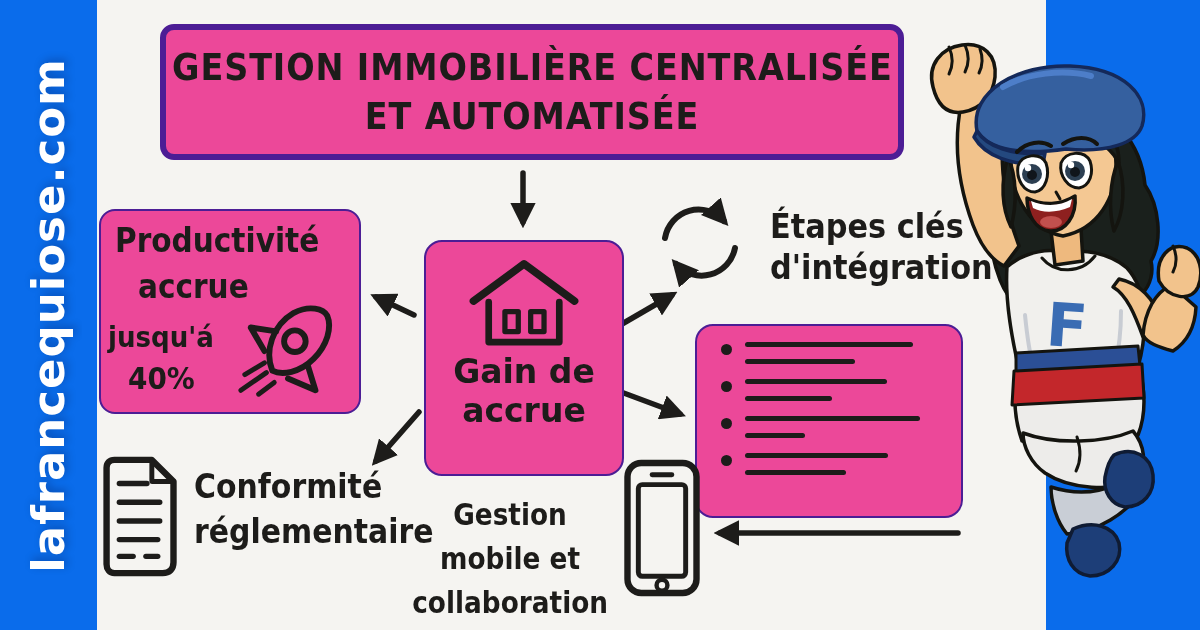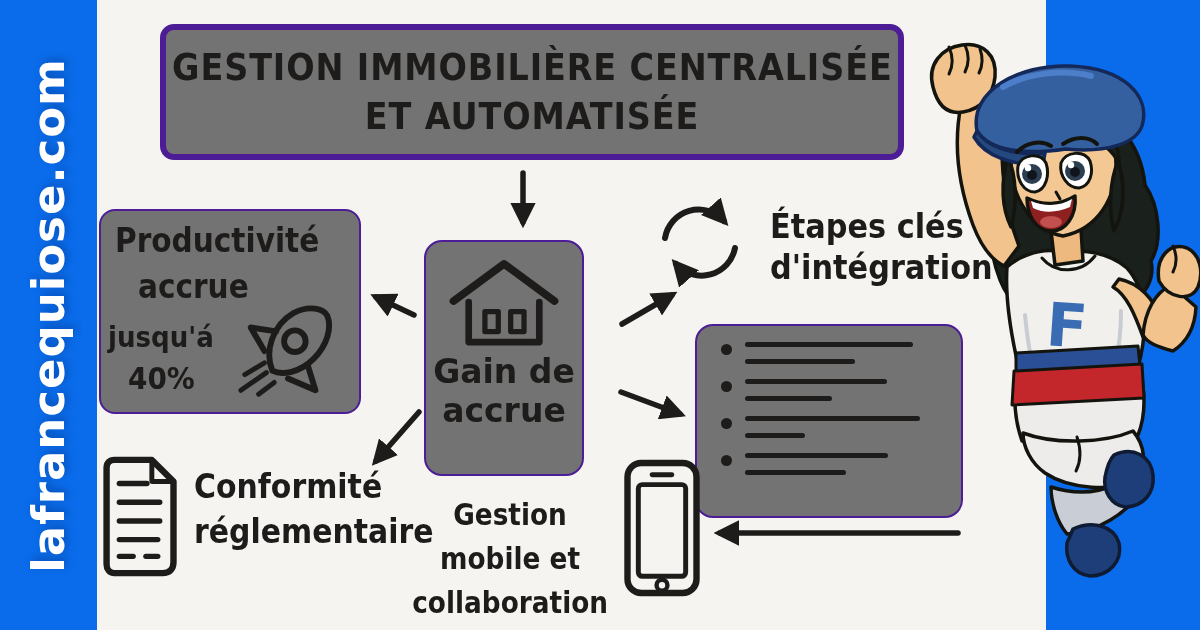--- a/index.html
+++ b/index.html
@@ -5,26 +5,26 @@
   html,body{margin:0;padding:0;background:#222;}
   #canvas{position:relative;width:1200px;height:630px;background:#f5f4f1;overflow:hidden;
           font-family:"DejaVu Sans",sans-serif;color:#1d1c1a;}
   .abs{position:absolute;}
   
   .left-strip{left:0;top:0;width:97px;height:630px;background:#0a6ceb;display:flex;align-items:center;justify-content:center;}
   .right-strip{left:1046px;top:0;width:154px;height:630px;background:#0a6ceb;}
   .site-label{writing-mode:vertical-rl;transform:rotate(180deg);font-size:45px;font-weight:bold;
               color:#ffffff;letter-spacing:1px;text-shadow:3px 3px 8px rgba(0,0,40,.25);white-space:nowrap;}
   
-  .box{border:2px solid #4c1d95;border-radius:16px;background:#737373;box-sizing:border-box;}
+  .box{border:2px solid #4c1d95;border-radius:16px;background:#ec4899;box-sizing:border-box;}
   .title-box{left:160px;top:24px;width:744px;height:136px;border-width:6px;border-radius:14px;
              display:flex;flex-direction:column;align-items:center;justify-content:center;}
   .title-line{font-size:38px;font-weight:bold;letter-spacing:1px;line-height:1.3;white-space:nowrap;
               transform:scaleX(.88);transform-origin:50% 50%;}
-  .center-box{left:424px;top:240px;width:160px;height:236px;border-radius:18px;
+  .center-box{left:424px;top:240px;width:200px;height:236px;border-radius:18px;
               display:flex;flex-direction:column;align-items:center;padding-top:12px;}
   .center-label{font-size:33px;font-weight:bold;line-height:39px;text-align:center;}
   .prod-box{left:99px;top:209px;width:262px;height:205px;}
   .prod-l1{left:115px;top:220px;font-size:34px;font-weight:bold;transform:scaleX(.87);transform-origin:0 50%;}
   .prod-l2{left:138px;top:266px;font-size:34px;font-weight:bold;transform:scaleX(.87);transform-origin:0 50%;}
   .prod-l3{left:108px;top:320px;font-size:29px;font-weight:bold;transform:scaleX(.9);transform-origin:0 50%;}
   .prod-l4{left:128px;top:360px;font-size:31px;font-weight:bold;transform:scaleX(.9);transform-origin:0 50%;}
   .integration-label{left:770px;top:206px;font-size:33px;font-weight:bold;line-height:41px;
                      transform:scaleX(.92);transform-origin:0 0;white-space:nowrap;}
   .list-box{left:695px;top:324px;width:268px;height:194px;border-radius:18px;padding:16px 0 0 24px;}

